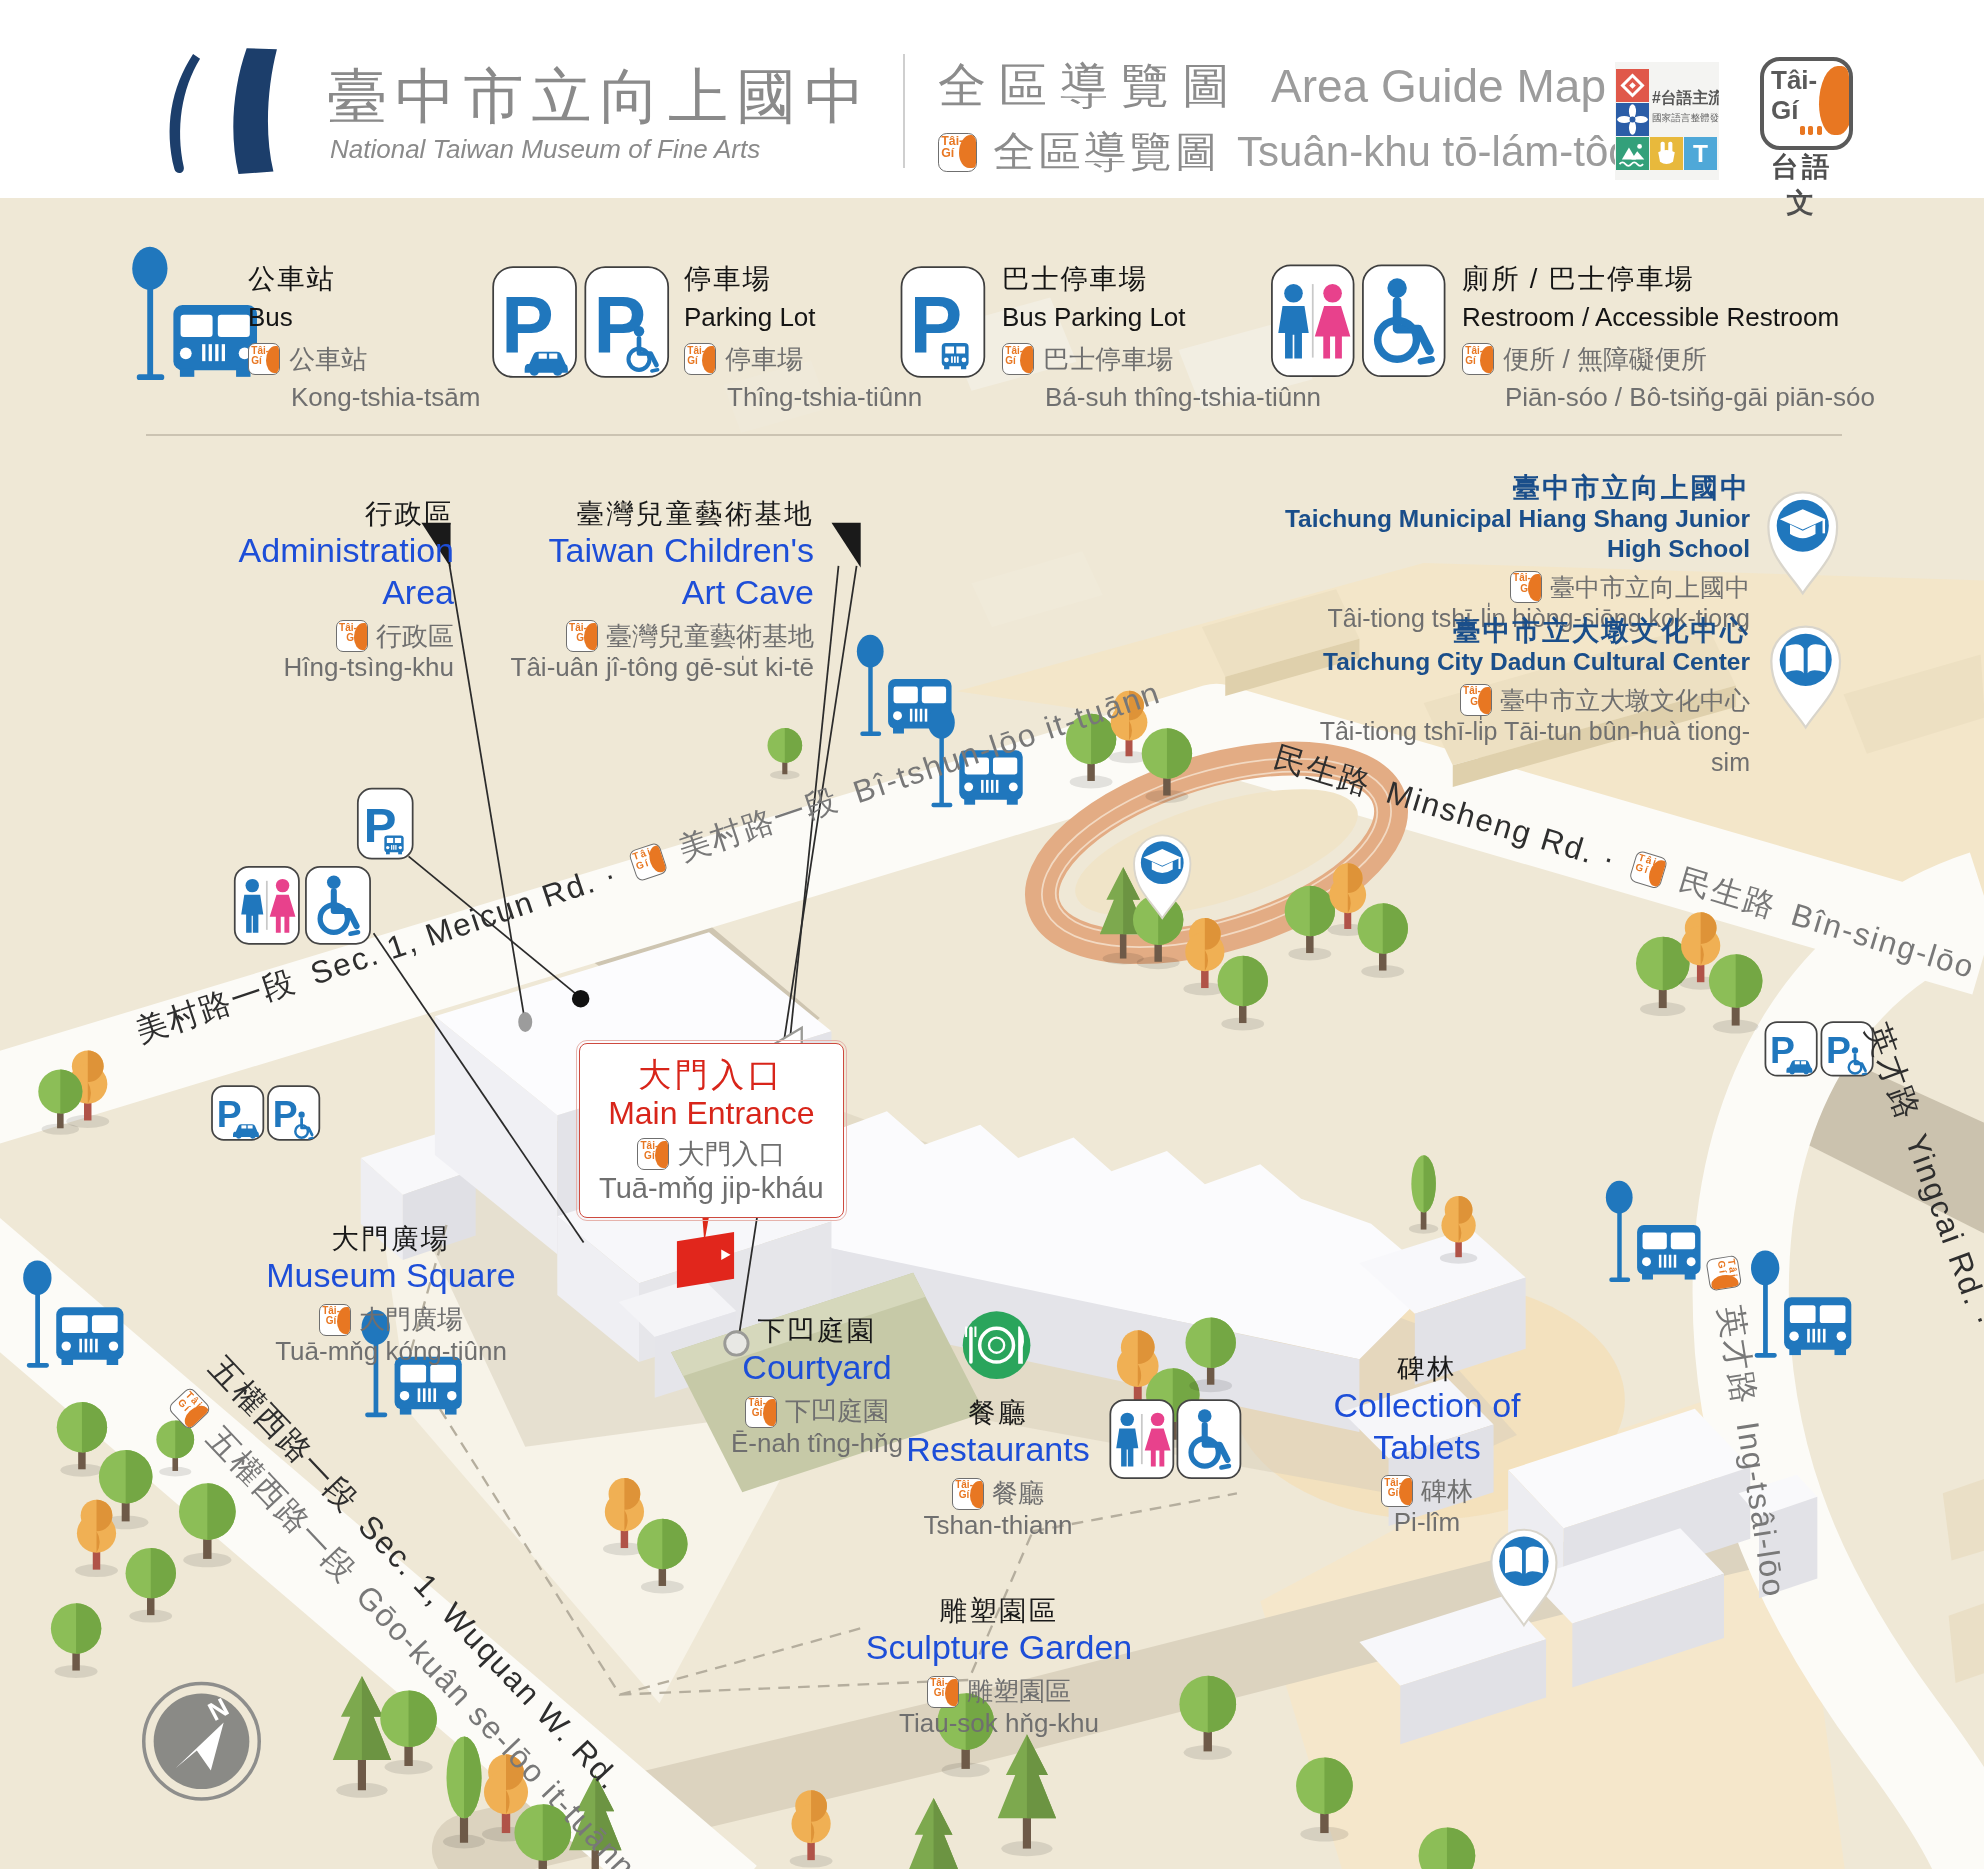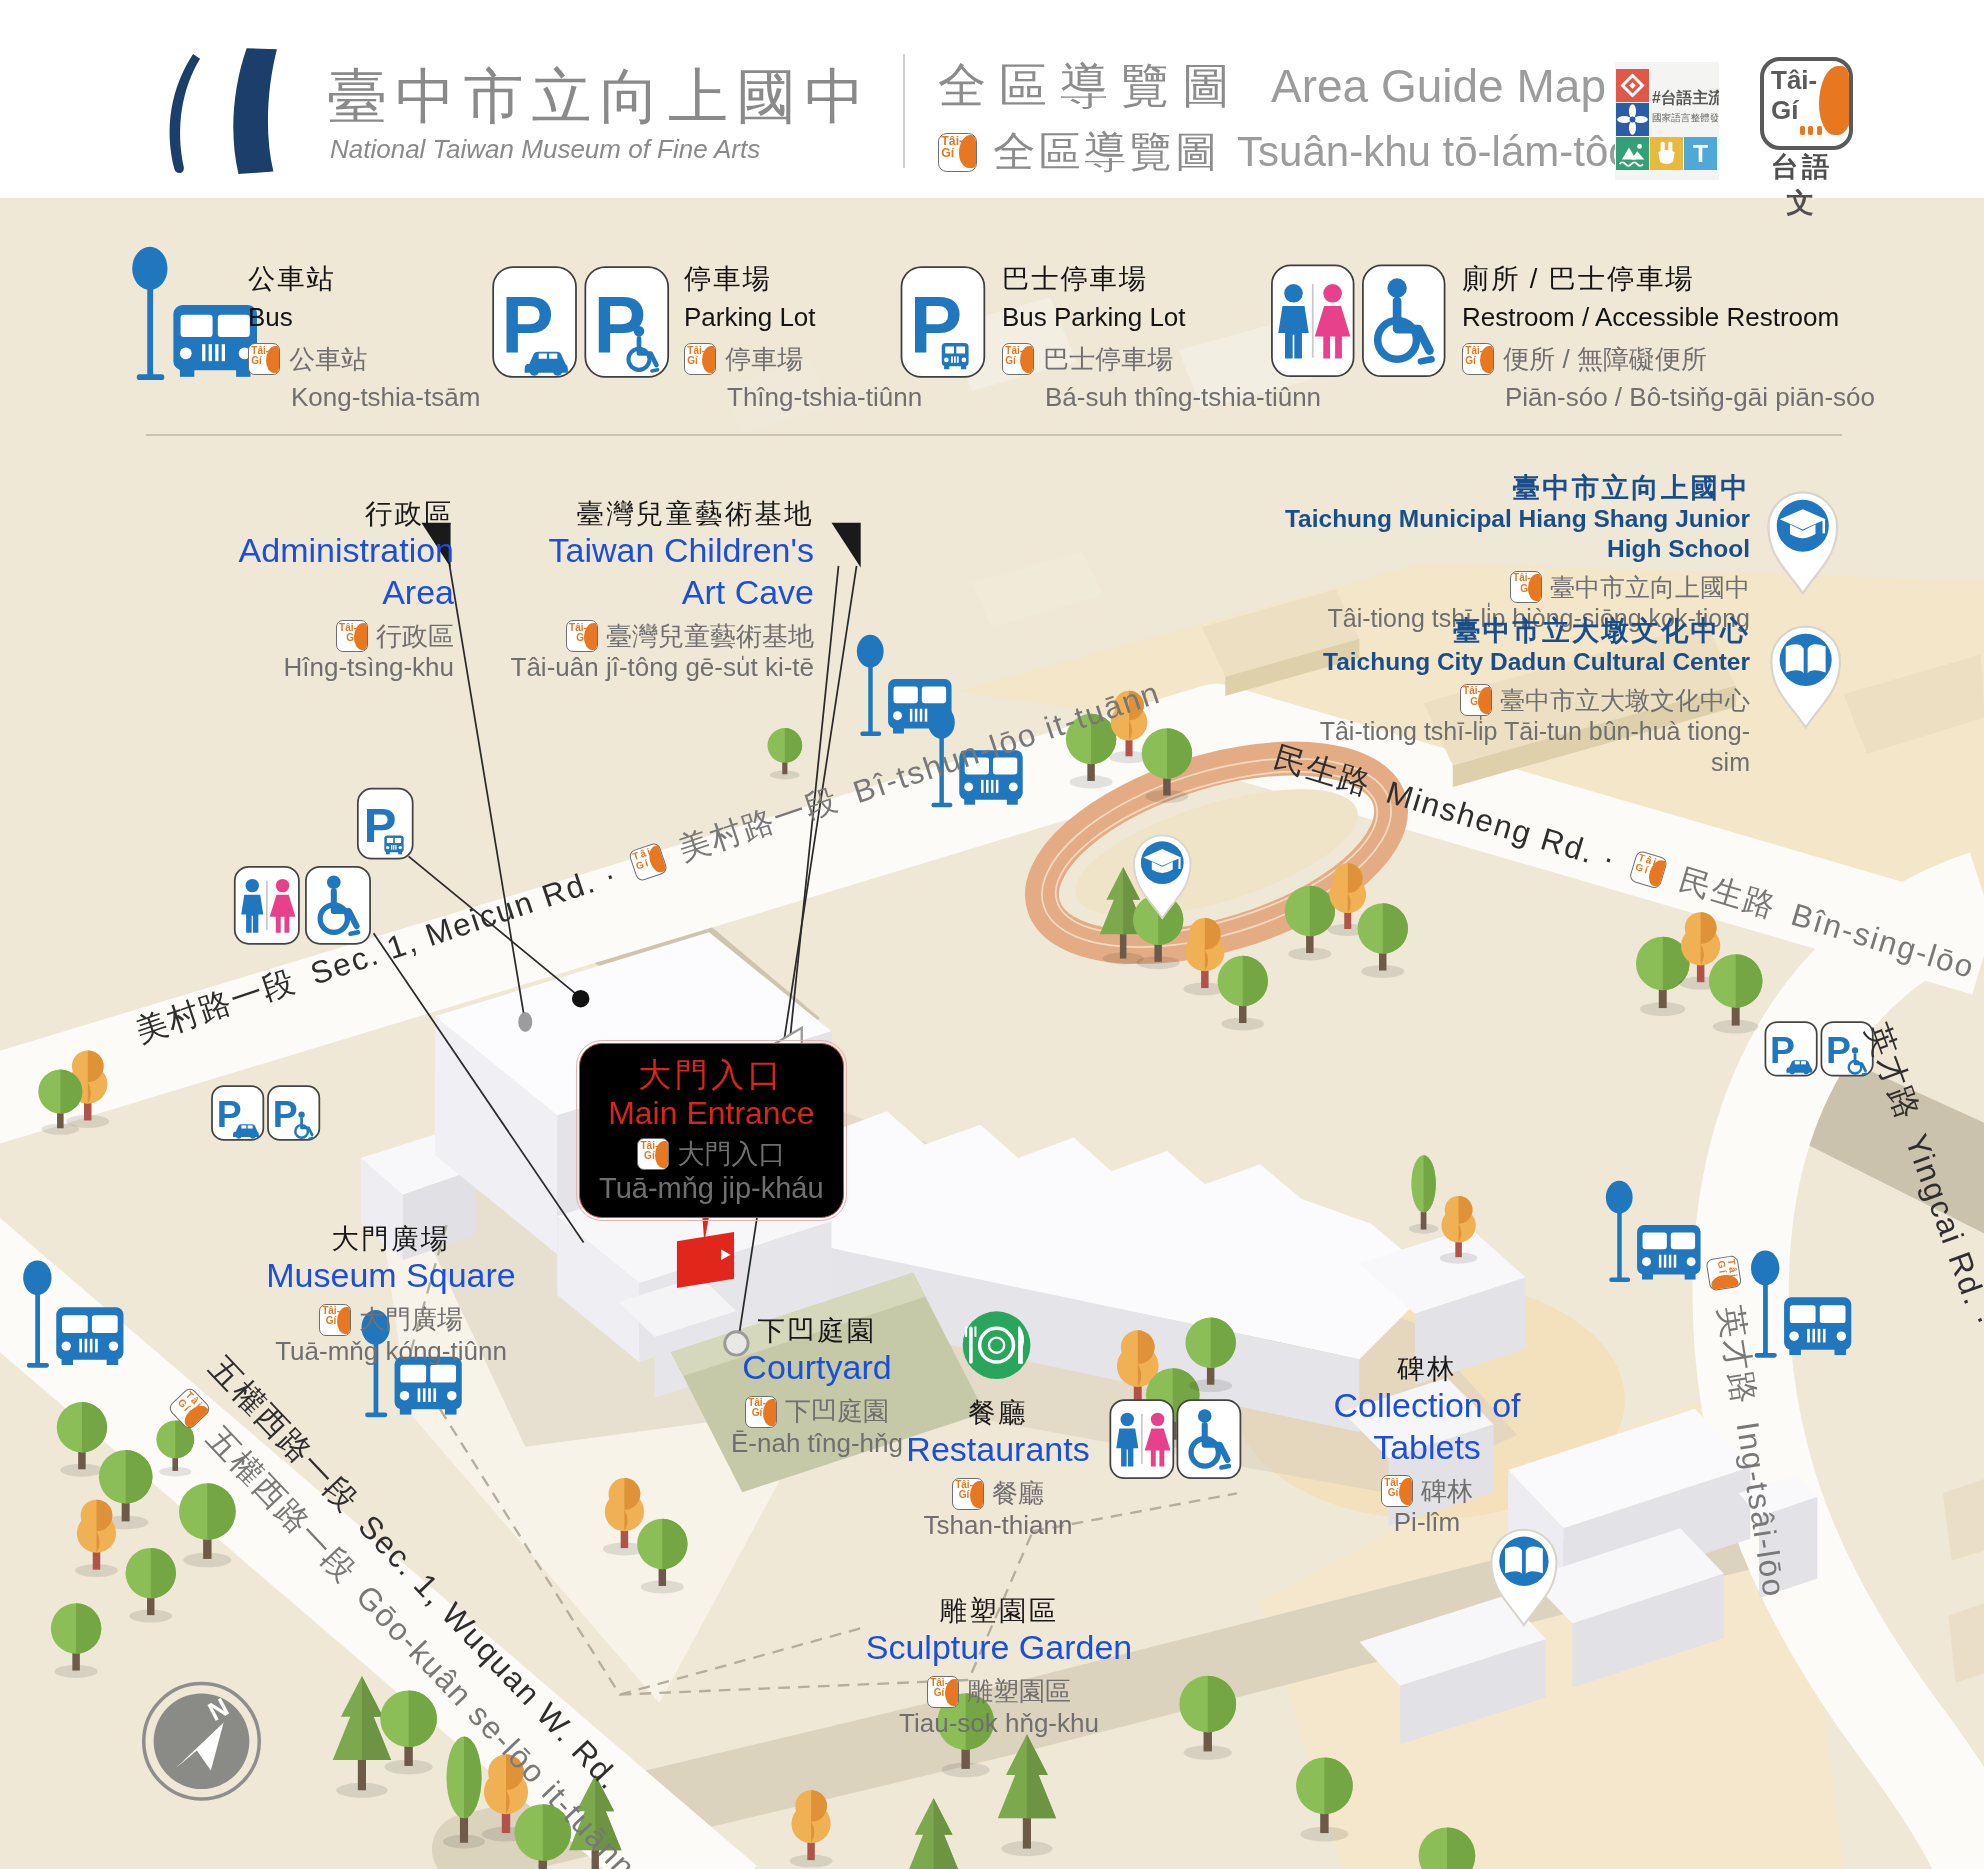--- a/index.html
+++ b/index.html
@@ -47,22 +47,22 @@
   
   .place{z-index:2;text-align:center;line-height:1.22}
   .place .zh{font-size:27.4px;color:#191919;font-weight:500;letter-spacing:2.3px}
   .place .en{font-size:34px;color:#1d4ed8}
   .place .tgl{display:flex;align-items:center;justify-content:center;gap:8.2px;color:#6F6F6F;font-size:26px;margin-top:7px}
   .place .rom{font-size:26px;color:#6F6F6F}
   .place.right{text-align:right}
   .place.right .tgl{justify-content:flex-end}
   .place.blue .zh,.place.blue .en{color:#1A4E8A;font-weight:600}
   
-  #entr{z-index:2;width:251px;padding:10.5px 5.8px 11.7px 5.8px;background:#000000;border:1.8px solid #CE4A3F;
-        border-radius:23px;outline:1.2px solid #E6B3AC;outline-offset:2.9px;text-align:center;line-height:1.2}
+  #entr{z-index:2;width:251px;padding:10.5px 5.8px 11.7px 5.8px;background:#ffffff;border:1.8px solid #CE4A3F;
+        border-radius:8px;outline:1.2px solid #E6B3AC;outline-offset:2.9px;text-align:center;line-height:1.2}
   #entr .zh{font-size:33px;color:#D8251A;letter-spacing:3.5px}
   #entr .en{font-size:32px;color:#D8251A}
   #entr .tgl{display:flex;align-items:center;justify-content:center;gap:8.2px;color:#6F6F6F;font-size:27px;margin-top:5.8px}
   #entr .rom{font-size:29px;color:#6F6F6F}
   
   .road{z-index:2;white-space:nowrap;display:flex;align-items:center;gap:17.5px;
         font-size:31.5px;color:#2E2E2E;font-weight:500;transform-origin:left center;letter-spacing:1.8px}
   .road .gray{color:#787878}
   .road2{display:block}
   .road2 .rrow{display:flex;align-items:center;gap:17.5px;white-space:nowrap}

